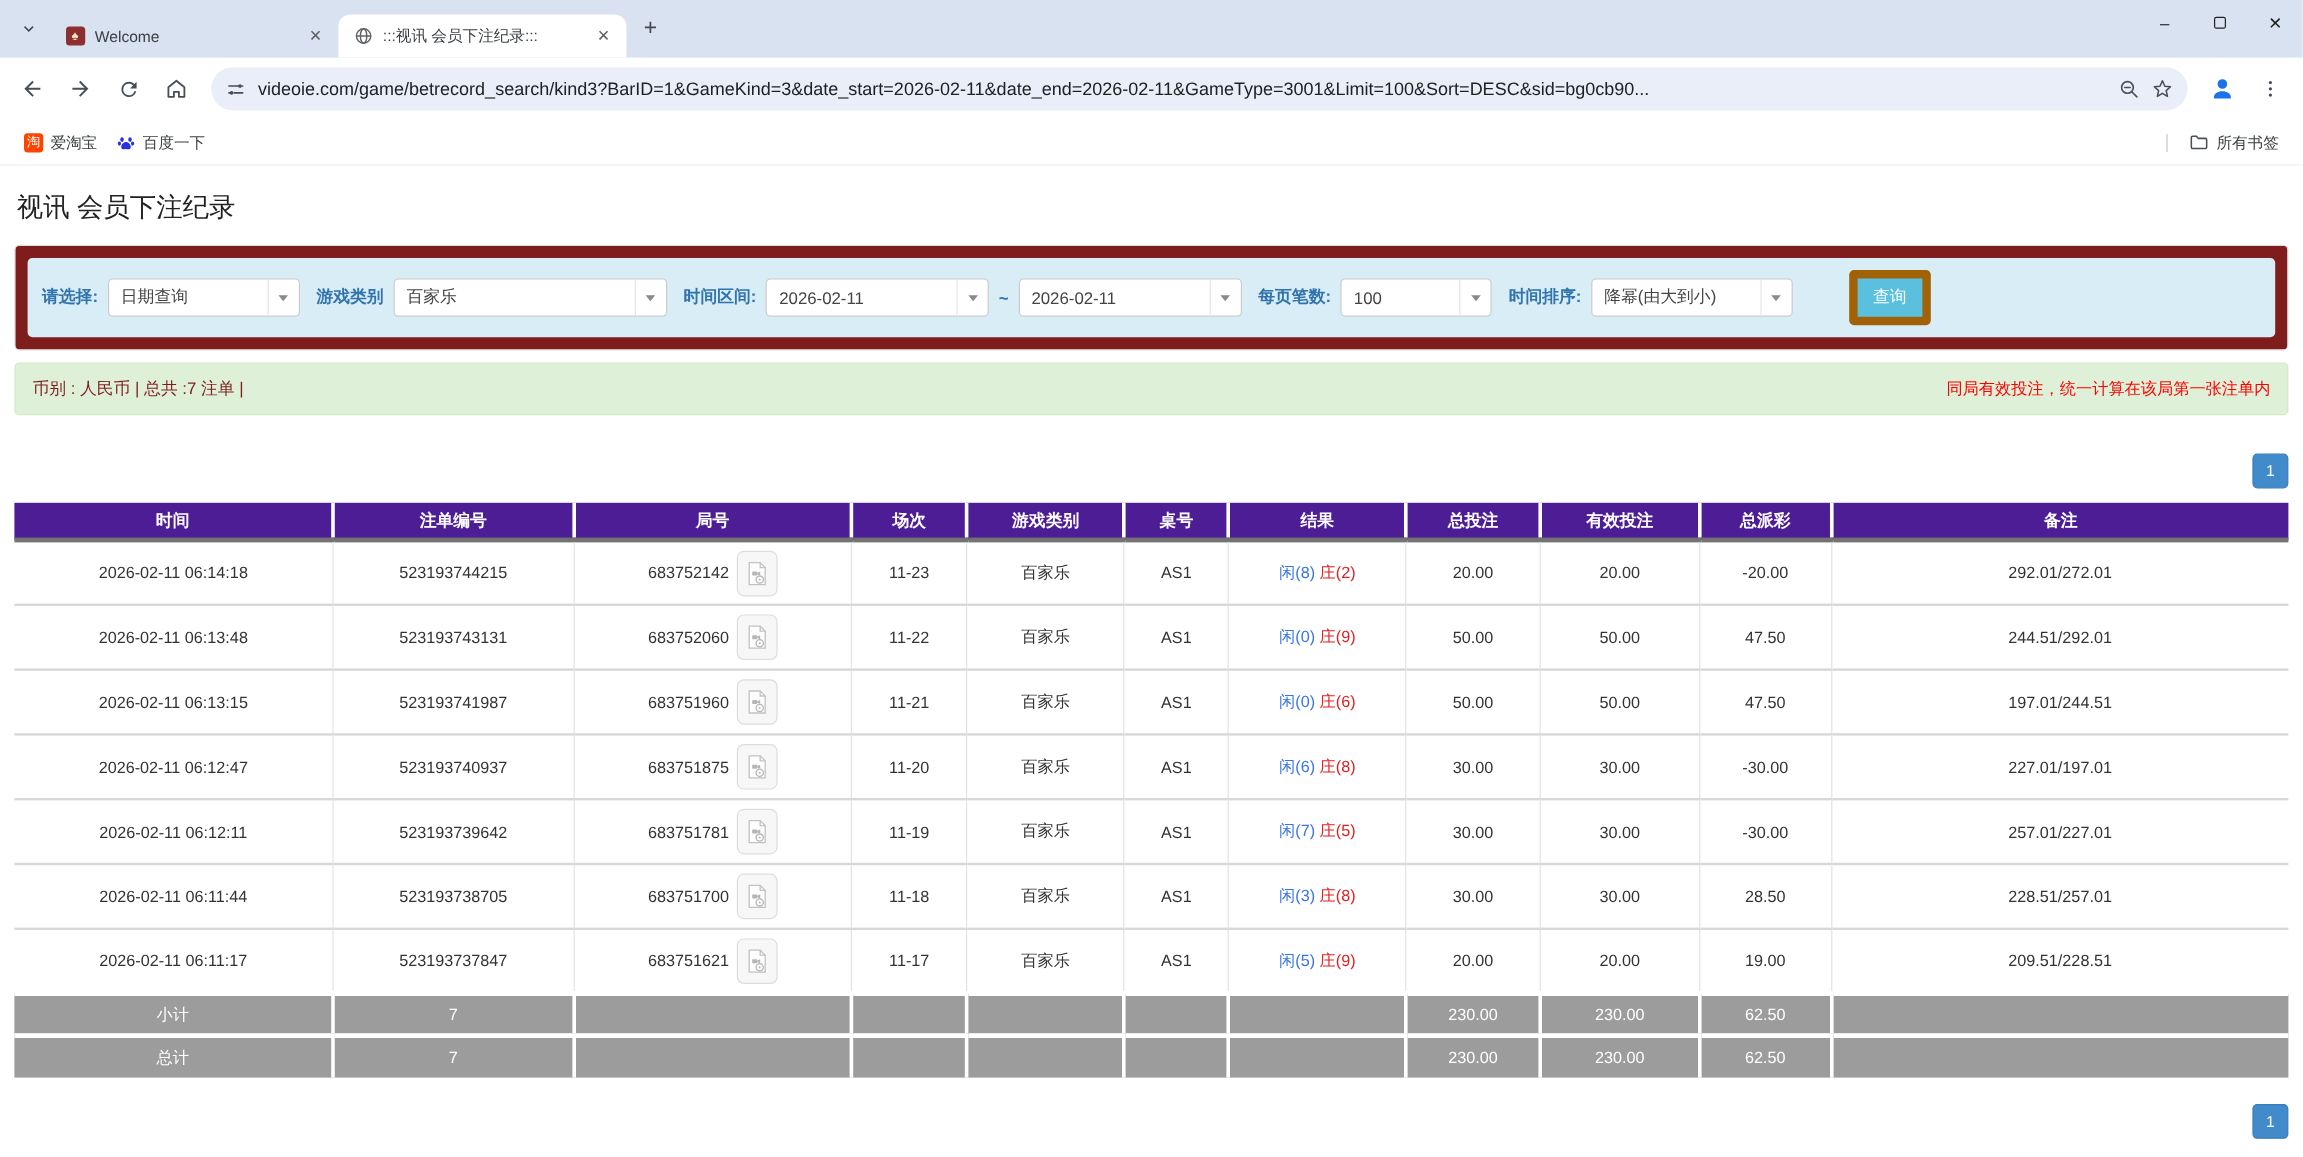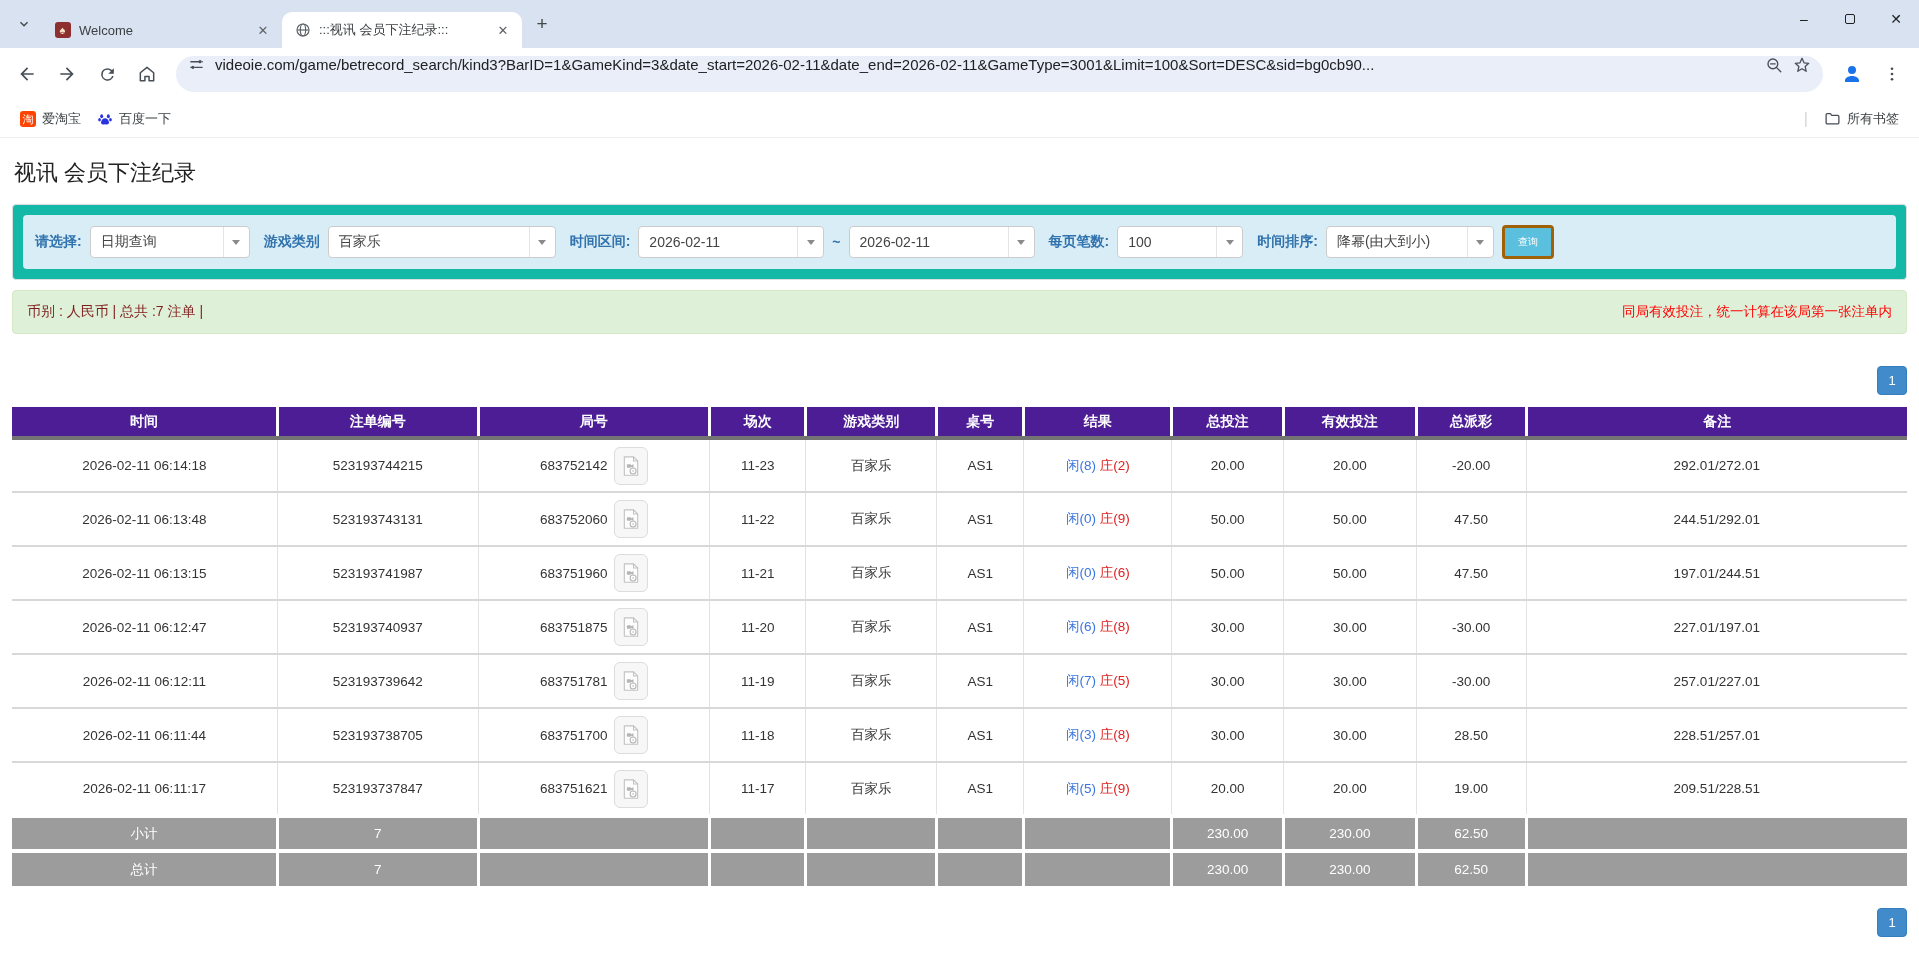--- a/index.html
+++ b/index.html
@@ -23,50 +23,50 @@
     border-radius:50%; font-size:19px; color:#44474b; cursor:pointer; }
   .win-controls { position:absolute; right:0; top:0; height:38px; display:flex; }
   .win-btn { width:46px; height:38px; display:flex; align-items:center; justify-content:center;
     color:#202124; font-size:14px; cursor:pointer; }
   .win-btn .maxbox { width:10px; height:10px; border:1.4px solid #202124; border-radius:2px; }
 
   .toolbar { height:52px; background:#fff; display:flex; align-items:center; padding:0 10px; gap:6px; }
   .tb-btn { width:34px; height:34px; border:none; background:transparent; border-radius:50%;
     display:flex; align-items:center; justify-content:center; cursor:pointer; }
   .omnibox { flex:1; height:36px; margin:0 6px; background:#e9eef8; border-radius:18px;
-    display:flex; align-items:flex-start; padding:0 12px; gap:10px; min-width:0; }
+    display:flex; align-items:center; padding:0 12px; gap:10px; min-width:0; }
   .omnibox .url { flex:1; font-size:15px; color:#202124; white-space:nowrap; overflow:hidden; }
   .profile-btn { width:34px; height:34px; border:none; background:transparent; border-radius:50%;
     display:flex; align-items:center; justify-content:center; cursor:pointer; }
 
   .bookmarks { height:38px; background:#fff; display:flex; align-items:center; padding:0 12px;
     font-size:13px; color:#3c4043; border-bottom:1px solid #eceff1; }
   .bm-item { display:flex; align-items:center; gap:6px; padding:4px 8px; border-radius:6px; cursor:pointer; }
   .bm-tao { width:16px; height:16px; background:#ff4400; border-radius:3px; color:#fff; font-size:11px;
     line-height:16px; text-align:center; }
   .bm-right { margin-left:auto; display:flex; align-items:center; gap:8px; }
   .bm-sep { color:#d0d4d9; font-size:16px; }
 
   
   .content { padding:12px 12px 0 12px; }
   .page-title { font-size:22px; font-weight:500; color:#222; margin:8px 0 16px 2px; }
 
-  .filter-panel { border:1px solid #ddd; border-radius:4px; background:#14b8a6; padding:10px; }
+  .filter-panel { border:1px solid #ddd; border-radius:4px; background:#7f1d1d; padding:10px; }
   .filter-bar { background:#d9edf7; border-radius:4px; padding:10px 12px; display:flex;
     align-items:center; gap:8px; font-size:14px; }
   .f-label { color:#3173ad; font-weight:bold; white-space:nowrap; }
   .combo { background:#fff; border:1px solid #ccc; border-radius:4px; height:32px; display:flex;
     align-items:center; cursor:pointer; }
   .combo .combo-text { padding:0 10px; font-size:14px; color:#444; flex:1; white-space:nowrap; overflow:hidden; }
   .combo .combo-arrow { width:26px; height:100%; display:flex; align-items:center; justify-content:center;
     border-left:1px solid #e4e4e4; color:#777; }
   .combo .combo-arrow::after { content:""; border:4px solid transparent; border-top:5px solid #8a8a8a; margin-top:5px; }
   .tilde { color:#3173ad; font-weight:bold; }
-  .search-btn { background:#5bc0de; border:3px solid #a16207; color:#fff; font-size:10px;
-    padding:7px 13px; border-radius:4px; cursor:pointer; }
+  .search-btn { background:#5bc0de; border:7px solid #a16207; color:#fff; font-size:14px;
+    padding:7px 13px; border-radius:4px; cursor:pointer;margin-left:39px; }
 
   .summary-bar { margin-top:10px; background:#dff0d8; border:1px solid #d6e9c6; border-radius:4px;
     height:44px; display:flex; align-items:center; justify-content:space-between; padding:0 14px; }
   .summary-left { color:#7f1d1d; font-size:14px; }
   .summary-right { color:#ff0000; font-size:13.5px; }
 
   .pager-row { display:flex; justify-content:flex-end; }
   .pager-row.top { margin:32px 0 12px 0; }
   .pager-row.bottom { margin:22px 0 0 0; }
   .page-btn { min-width:30px; height:29px; background:#428bca; color:#fff; border:1px solid #357ebd;

